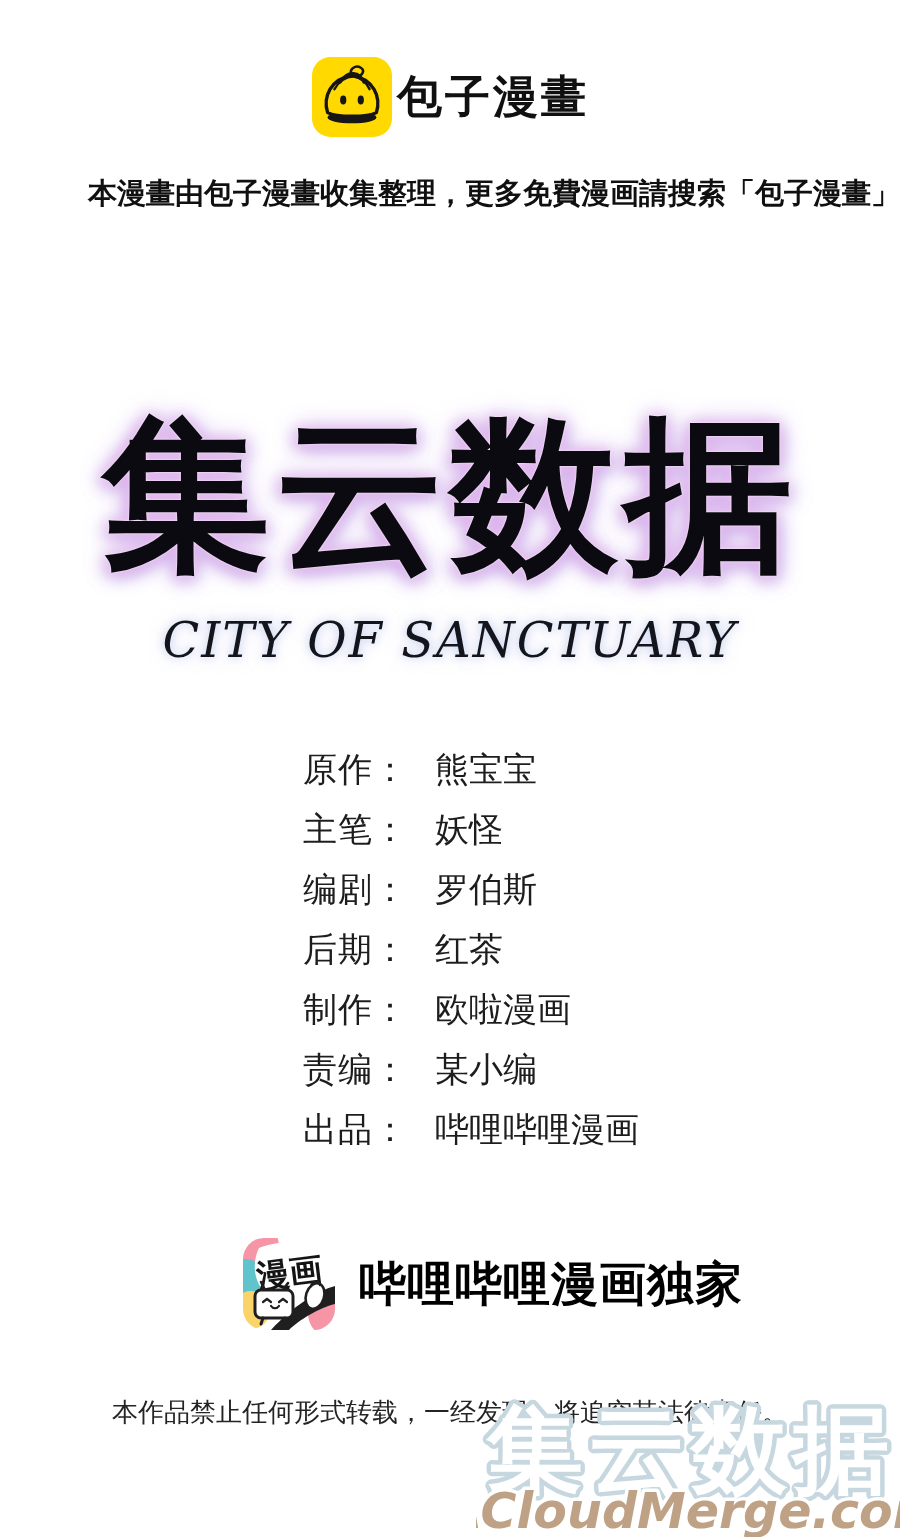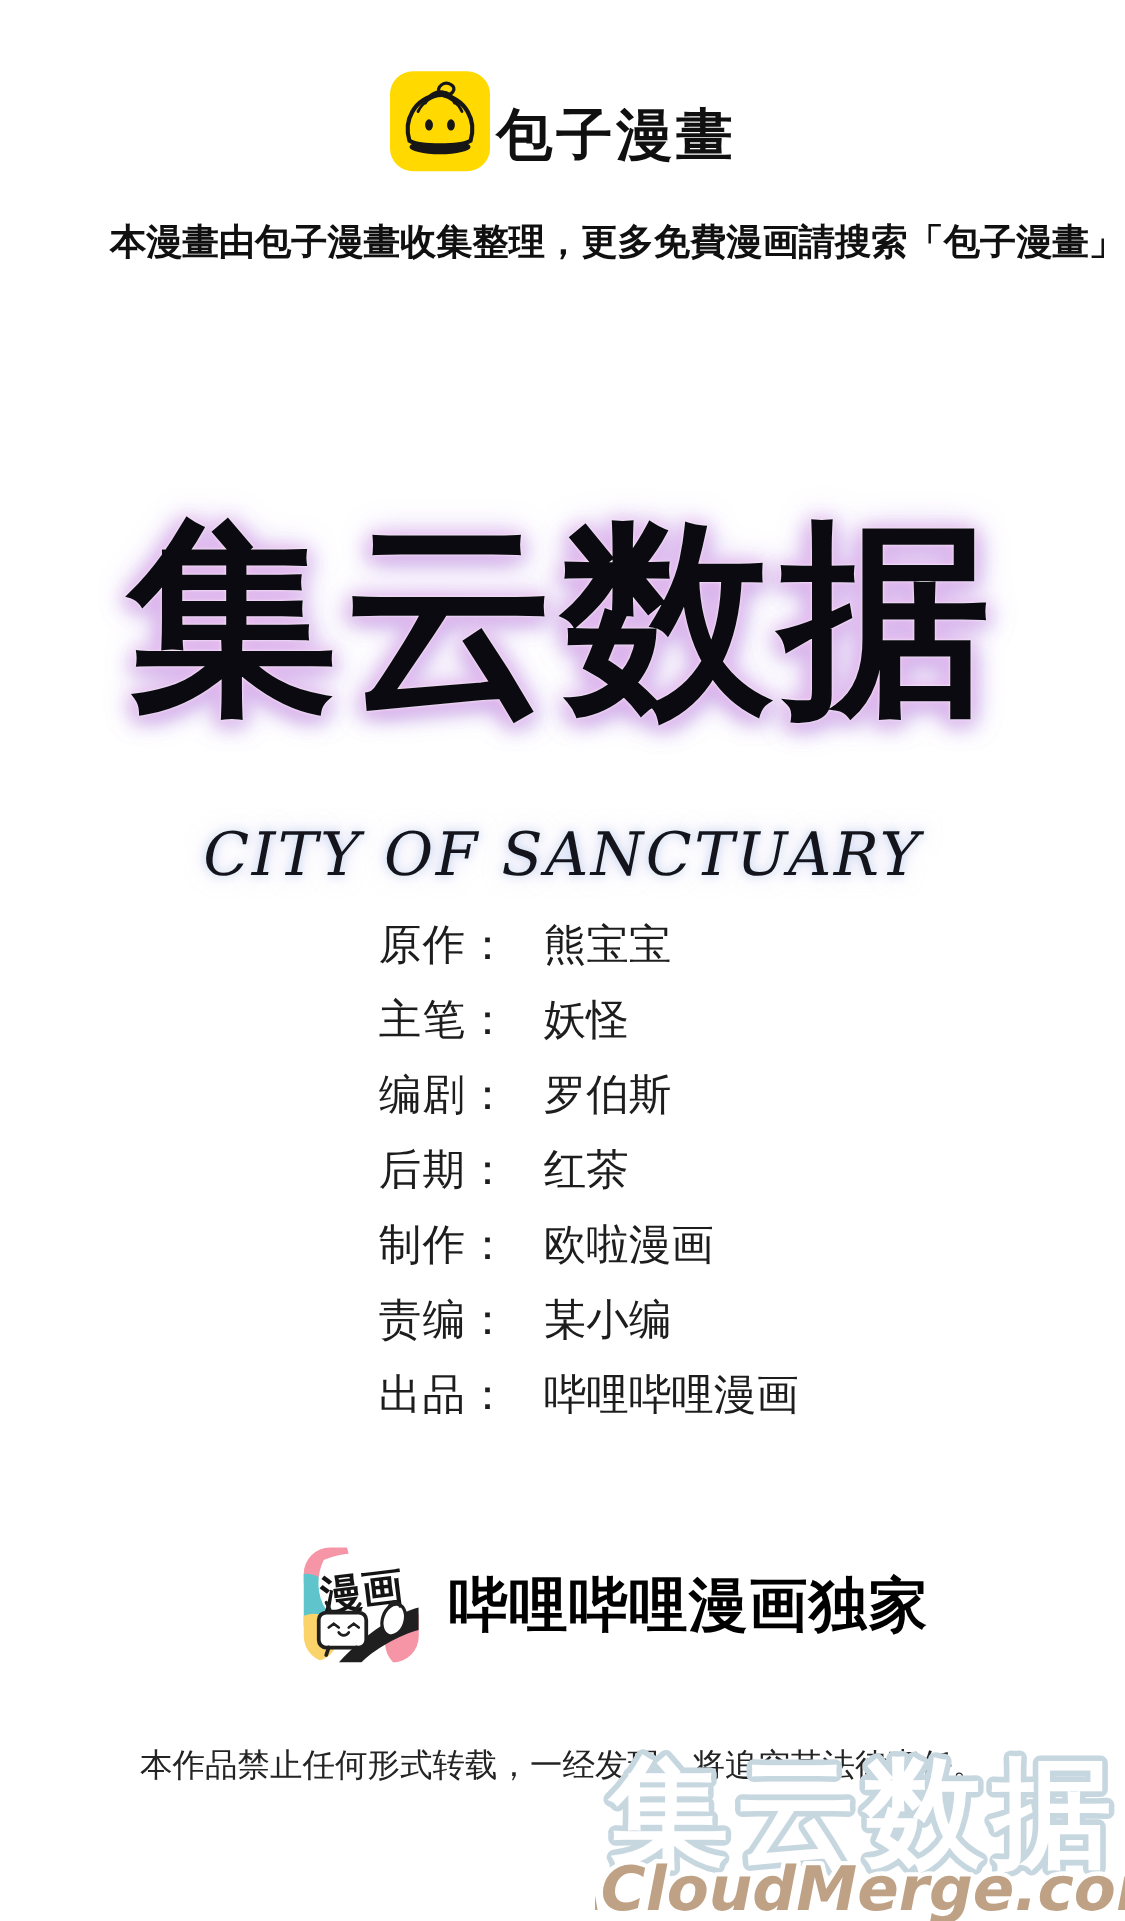--- a/index.html
+++ b/index.html
@@ -8,21 +8,21 @@
     width:900px; height:1537px;
     position:relative;
     overflow:hidden;
     font-family:"Liberation Sans", sans-serif;
     color:#111;
   }
 
   
   .brand-header {
     position:absolute; top:56px; left:0; width:100%;
-    display:flex; justify-content:center; align-items:flex-end; gap:4px;
+    display:flex; justify-content:center; align-items:center; gap:4px;
   }
   .baozi-logo { width:82px; height:82px; display:block; }
   .brand-name {
     font-size:45px; font-weight:800; color:#101010;
     letter-spacing:3px;
   }
 
   
   .notice {
     position:absolute; top:174px; left:0; width:100%;
@@ -48,29 +48,28 @@
   }
   .sub-title {
     position:absolute; top:612px; left:0; width:100%;
     text-align:center;
     font-family:"DejaVu Serif","Liberation Serif",serif;
     font-style:italic;
     font-size:48px; font-weight:500; color:#14141c;
     letter-spacing:2px;
     text-shadow: 0 0 8px rgba(175,205,235,0.75), 0 0 16px rgba(195,175,235,0.5);
     white-space:nowrap;
-    margin-top:44px;
   }
 
   
   .credits {
     position:absolute; top:733px; left:303px;
     font-size:34px; color:#1d1d1d; font-weight:400;
   }
-  .credit-row { height:60px; display:flex; align-items:flex-start; white-space:nowrap; }
+  .credit-row { height:60px; display:flex; align-items:flex-end; white-space:nowrap; }
   .credit-label { letter-spacing:1px; }
   .credit-sep { }
   .credit-value { margin-left:28px; }
 
   
   .publisher {
     position:absolute; top:1238px; left:243px;
     display:flex; align-items:center; gap:24px;
   }
   .bili-icon { width:92px; height:92px; display:block; }

